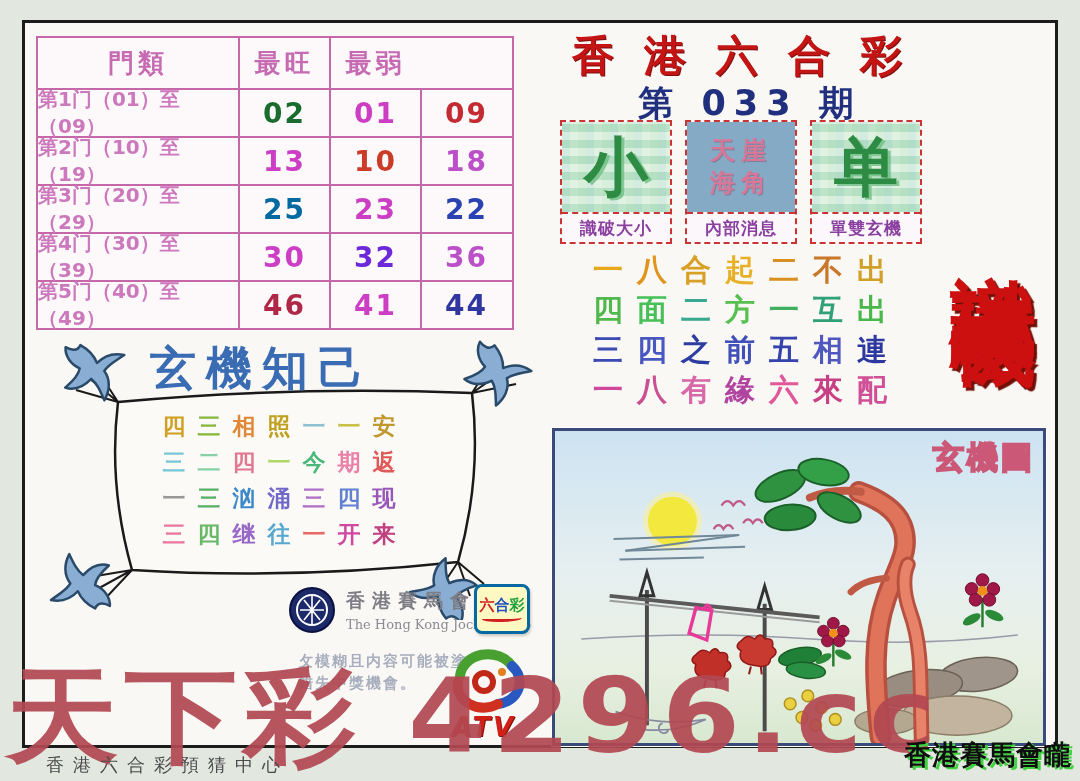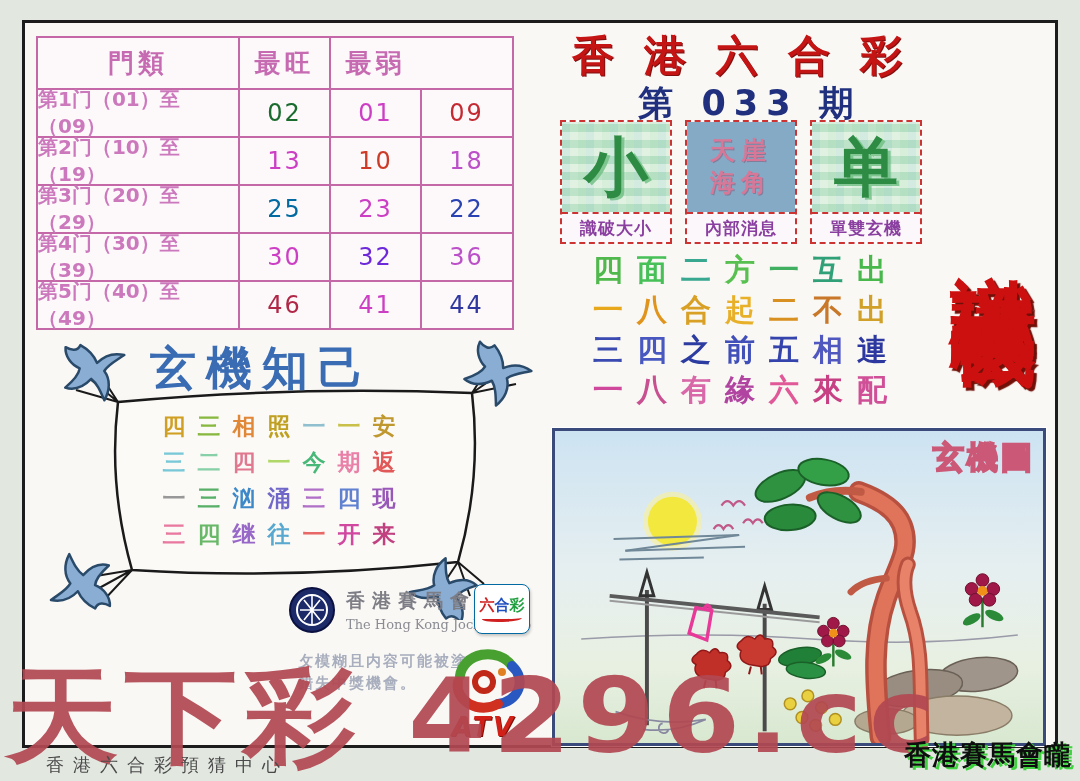--- a/index.html
+++ b/index.html
@@ -13,40 +13,40 @@
   .ptable { position:absolute; left:36px; top:36px; width:478px; border:2px solid #c468a8; background:#fdf9fb; }
   .trow { display:flex; border-top:2px solid #c468a8; }
   .trow:first-child { border-top:none; }
   .tcell { border-left:2px solid #c468a8; display:flex; align-items:center; justify-content:center; }
   .tcell:first-child { border-left:none; }
   .col-label { width:200px; }
   .col-num { width:91px; }
   .thead .tcell { height:50px; color:#c66bb2; font-size:26px; font-weight:bold; letter-spacing:4px; }
   .tdata .tcell { height:46px; }
   .row-label { color:#cc78bc; font-size:20px; font-weight:bold; }
-  .num { font-size:24px; font-weight:normal; letter-spacing:2px; }
+  .num { font-size:28px; font-weight:bold; letter-spacing:2px; }
   .n-dgreen{color:#1a6b2e}.n-magenta{color:#cc3ec4}.n-red{color:#c42a32}
   .n-orchid{color:#bb50c8}.n-plum{color:#0369a1}.n-blue{color:#2a42b2}
   .n-green{color:#6d28d9}.n-crimson{color:#b02848}.n-navy{color:#3038a0}
   .n-redorange{color:#cc3a28}
 
   
   .banner-title { position:absolute; left:150px; top:338px; font-family:"DejaVu Serif", serif;
       font-size:46px; font-weight:bold; color:#3a6cb4; letter-spacing:10px; z-index:5; }
   .banner-svg { position:absolute; left:40px; top:340px; width:500px; height:280px; z-index:2; }
   .banner-verses { position:absolute; left:130px; top:408px; width:310px; z-index:4; text-align:center; }
   .banner-verses .vline { font-size:23px; font-weight:bold; letter-spacing:12px; line-height:36px; white-space:nowrap; }
 
   
   .jc-wrap { position:absolute; left:288px; top:586px; display:flex; align-items:center; z-index:3; }
   .jc-text { margin-left:10px; }
   .jc-cn { font-size:19px; font-weight:bold; color:#7d7d85; letter-spacing:7px; }
   .jc-en { font-size:13px; color:#8b8b93; font-family:"DejaVu Serif", serif; margin-top:3px; }
-  .m6-logo { position:absolute; left:474px; top:584px; width:56px; height:50px; background:#ffffff;
-      border:1px solid #0369a1; border-radius:8px; box-shadow:1px 2px 3px rgba(0,0,0,.2);
+  .m6-logo { position:absolute; left:474px; top:584px; width:56px; height:50px; background:#fef9c3;
+      border:3px solid #0369a1; border-radius:8px; box-shadow:1px 2px 3px rgba(0,0,0,.2);
       display:flex; flex-direction:column; align-items:center; justify-content:center; z-index:3; }
   .m6-txt { font-size:15px; font-weight:bold; }
   .m6-txt span:nth-child(1){color:#d02020}.m6-txt span:nth-child(2){color:#2050c0}.m6-txt span:nth-child(3){color:#20a040}
   .m6-swoosh { width:40px; height:7px; border-bottom:3px solid #d02020; border-radius:0 0 60% 40%; }
 
   .disclaimer { position:absolute; left:298px; top:650px; color:#9aa2b4; opacity:.85; z-index:3;
       font-size:15px; font-weight:bold; line-height:22px; letter-spacing:2px; }
   .atv { position:absolute; left:438px; top:642px; z-index:3; text-align:center; }
   .atv-label { color:#d02018; font-weight:bold; font-size:26px; font-style:italic; letter-spacing:3px;
       text-shadow:1px 1px 0 #801008; margin-top:-6px; }
@@ -229,22 +229,22 @@
     </div>
     <div class="pbox">
       <div class="pbox-body mosaic">
         <span class="mosaic-char">单</span>
       </div>
       <div class="pbox-label">單雙玄機</div>
     </div>
   </div>
 
   <div class="verses">
+    <div class="vline"><span style="color: rgb(232, 168, 28);">一</span><span style="color: rgb(224, 148, 28);">八</span><span style="color: rgb(216, 160, 36);">合</span><span style="color: rgb(232, 176, 40);">起</span><span style="color: rgb(216, 144, 32);">二</span><span style="color: rgb(200, 120, 40);">不</span><span style="color: rgb(208, 160, 40);">出</span></div>
     <div class="vline"><span style="color: rgb(80, 184, 76);">四</span><span style="color: rgb(72, 192, 88);">面</span><span style="color: rgb(56, 168, 144);">二</span><span style="color: rgb(88, 192, 80);">方</span><span style="color: rgb(64, 176, 96);">一</span><span style="color: rgb(48, 160, 120);">互</span><span style="color: rgb(72, 184, 76);">出</span></div>
-    <div class="vline"><span style="color: rgb(232, 168, 28);">一</span><span style="color: rgb(224, 148, 28);">八</span><span style="color: rgb(216, 160, 36);">合</span><span style="color: rgb(232, 176, 40);">起</span><span style="color: rgb(216, 144, 32);">二</span><span style="color: rgb(200, 120, 40);">不</span><span style="color: rgb(208, 160, 40);">出</span></div>
     <div class="vline"><span style="color: rgb(58, 74, 176);">三</span><span style="color: rgb(72, 88, 192);">四</span><span style="color: rgb(44, 60, 160);">之</span><span style="color: rgb(64, 80, 184);">前</span><span style="color: rgb(52, 68, 172);">五</span><span style="color: rgb(80, 88, 192);">相</span><span style="color: rgb(44, 56, 160);">連</span></div>
     <div class="vline"><span style="color: rgb(208, 72, 156);">一</span><span style="color: rgb(200, 80, 144);">八</span><span style="color: rgb(216, 104, 168);">有</span><span style="color: rgb(176, 68, 160);">緣</span><span style="color: rgb(224, 88, 152);">六</span><span style="color: rgb(200, 64, 132);">來</span><span style="color: rgb(208, 80, 152);">配</span></div>
   </div>
 
   <div class="vertical-title">識破玄機</div>
 
   <div class="pic-box">
     <svg class="pic-svg" viewBox="0 0 494 318">
 
       <circle cx="118" cy="92" r="30" fill="#f8f0a0" opacity=".65"></circle>

